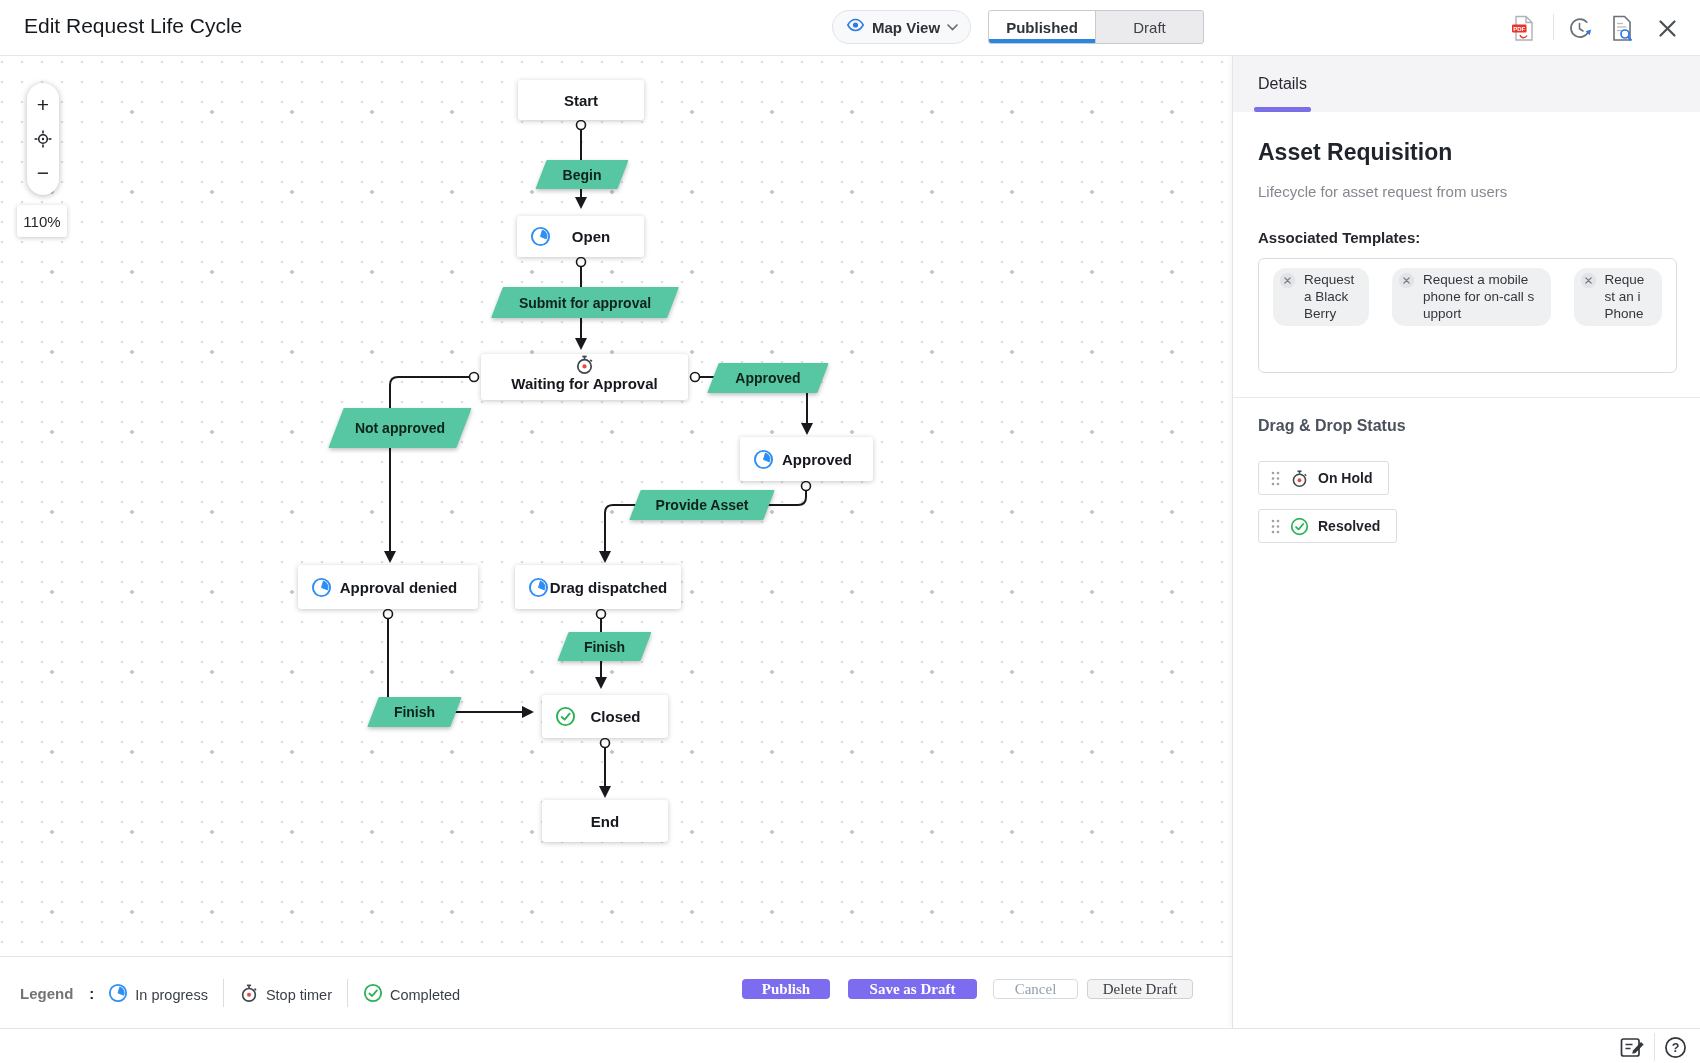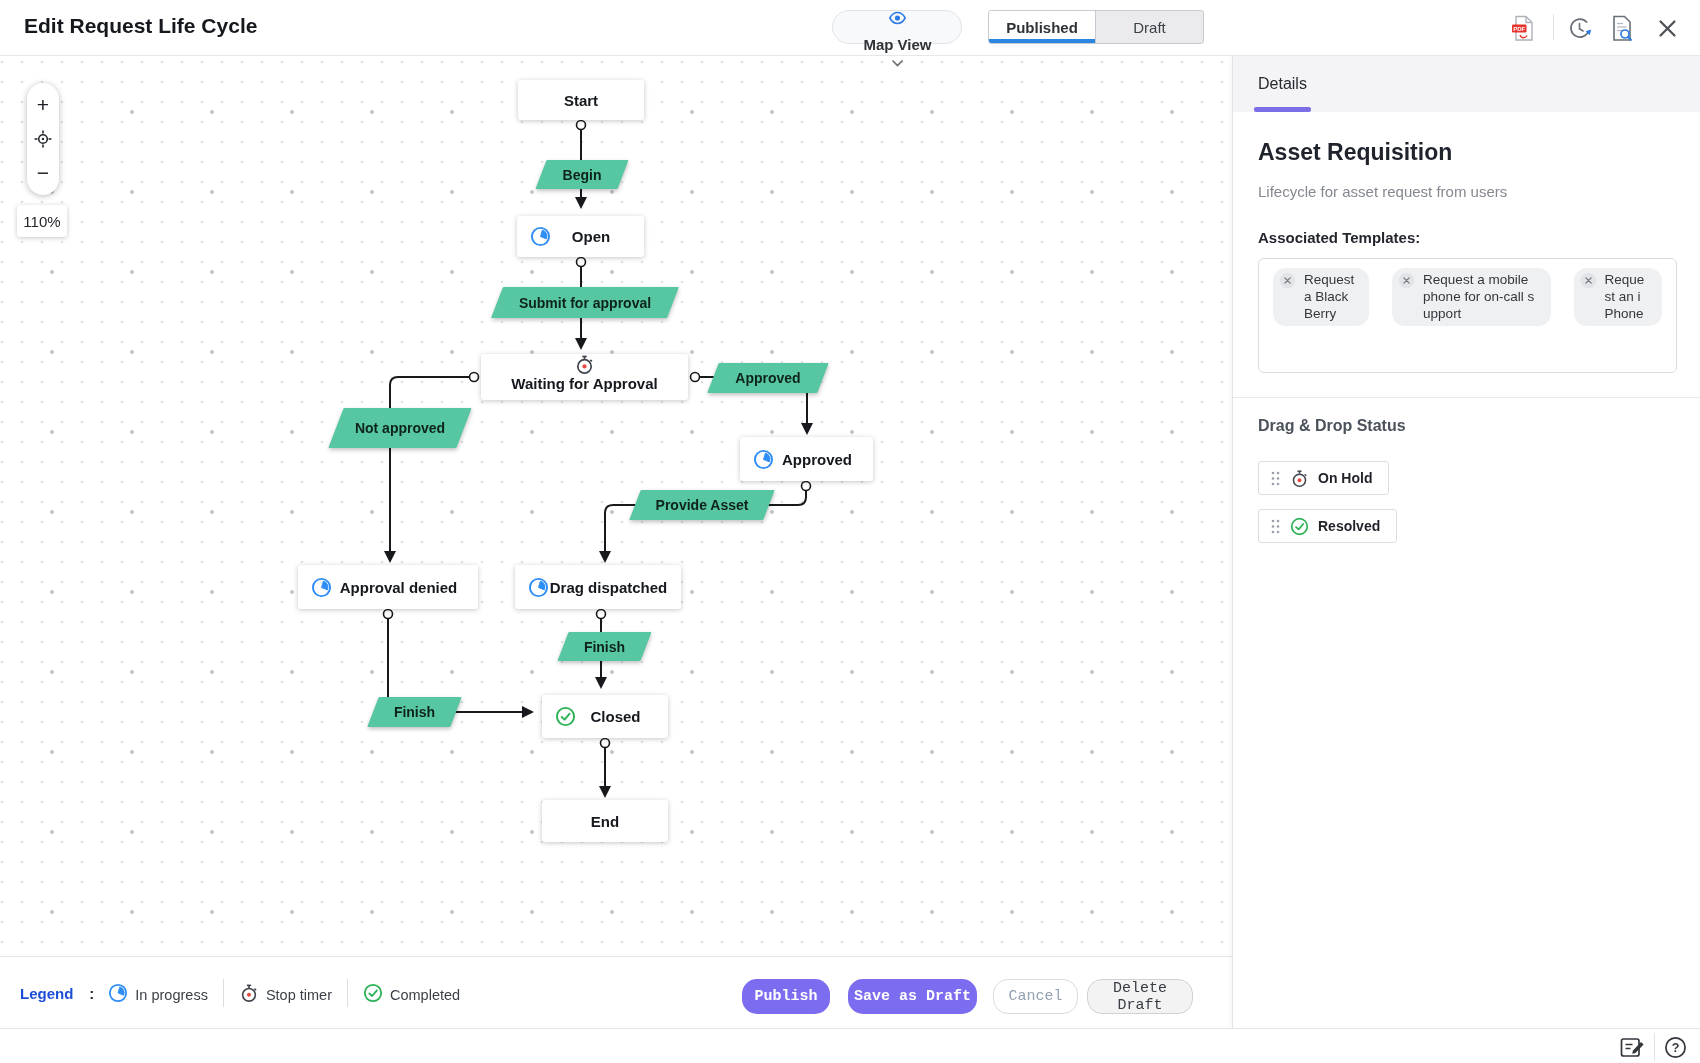--- a/index.html
+++ b/index.html
@@ -6,24 +6,24 @@
   html,body { width:1700px; height:1063px; }
   body {
     font-family: "Liberation Sans", "DejaVu Sans", sans-serif;
     background:#fff; color:#1c2026; overflow:hidden; position:relative;
   }
   .app { position:absolute; inset:0; width:1700px; height:1063px; }
 
   
   .header { position:absolute; left:0; top:0; width:1700px; height:56px;
     background:#fff; border-bottom:1px solid #e6e7e9; z-index:20; }
-  .page-title { position:absolute; left:24px; top:14px; font-size:21px; font-weight:700; color:#15181d; }
+  .page-title { position:absolute; left:24px; top:14px; font-size:21px; font-weight:400; color:#15181d; }
   .map-view { position:absolute; left:832px; top:10px; height:34px; min-width:130px;
     border:1px solid #e1e4e8; background:#f8f9fb; border-radius:17px;
-    display:flex; align-items:center; gap:7px; padding:0 12px 0 13px; cursor:pointer;flex-direction:column; }
+    display:flex; align-items:center; gap:7px; padding:0 12px 0 13px; cursor:pointer; }
   .map-view .mv-label { font-size:15px; font-weight:600; color:#2e3338; }
   .seg { position:absolute; left:988px; top:10px; height:34px; width:216px;
     border:1px solid #c7cbd1; border-radius:3px; display:flex; overflow:hidden; background:#ebebed; }
   .seg-tab { width:108px; display:flex; align-items:center; justify-content:center;
     font-size:15px; color:#3c4147; cursor:pointer; position:relative; }
   .seg-tab.active { background:#fff; font-weight:600; color:#2e3338; border-right:1px solid #c7cbd1; }
   .seg-tab.active::after { content:""; position:absolute; left:0; right:0; bottom:0; height:4px; background:#2b86e2; }
   .hicon { position:absolute; top:14px; width:28px; height:28px; display:flex;
     align-items:center; justify-content:center; cursor:pointer; }
   .hdivider { position:absolute; top:14px; width:1px; height:26px; background:#e3e4e7; }
@@ -57,27 +57,27 @@
   .zbtn { width:24px; height:28px; display:flex; align-items:center; justify-content:center;
     font-size:21px; font-weight:500; color:#1d2126; cursor:pointer; }
   .zoom-label { position:absolute; left:17px; top:149px; width:50px; height:32px; background:#fff;
     border-radius:3px; box-shadow:0 1px 5px rgba(0,0,0,.22); z-index:5;
     display:flex; align-items:center; justify-content:center; font-size:15px; color:#23262b; }
 
   
   .bottombar { position:absolute; left:0; top:956px; width:1232px; height:72px; background:#fff;
     border-top:1px solid #e3e4e6; z-index:10; }
   .legend { position:absolute; left:20px; top:0; height:72px; display:flex; align-items:center; }
-  .legend .lg-title { font-size:15px; font-weight:700; color:#1d4ed8; }
+  .legend .lg-title { font-size:15px; font-weight:700; color:#737373; }
   .legend .lg-colon { font-size:15px; font-weight:700; color:#22262c; margin:0 14px 0 16px; }
   .lg-item { display:flex; align-items:flex-end; gap:7px; font-size:14.5px; color:#3a3f46; }
   .lg-sep { width:1px; height:28px; background:#dcdddf; margin:0 15px; }
-  .btn { position:absolute; top:22px; height:35px; border-radius:15px; font-size:15px;
+  .btn { position:absolute; top:22px; height:20px; border-radius:4px; font-size:15px;
     display:flex; align-items:center; justify-content:center;
-    font-family:Liberation Mono, monospace; cursor:pointer; border:none; }
+    font-family:Liberation Serif, serif; cursor:pointer; border:none; }
   .btn-publish { left:742px; width:88px; background:#7b6cf0; color:#fff; font-weight:600; }
   .btn-save { left:848px; width:129px; background:#7b6cf0; color:#fff; font-weight:600; }
   .btn-cancel { left:993px; width:85px; background:#fff; border:1px solid #d6dbe0; color:#93a1b0; }
   .btn-delete { left:1087px; width:106px; background:#f3f3f4; border:1px solid #cfd1d4; color:#383d44; }
 
   
   .panel { position:absolute; left:1232px; top:56px; width:468px; height:972px; background:#fff;
     border-left:1px solid #e4e4e7; box-shadow:-2px 0 5px rgba(0,0,0,.04); z-index:15; }
   .panel-tabs { height:56px; background:#f4f4f6; display:flex; align-items:stretch; padding-left:25px; }
   .panel-tab { position:relative; display:flex; align-items:center; font-size:16px; color:#26292f; cursor:pointer; }

